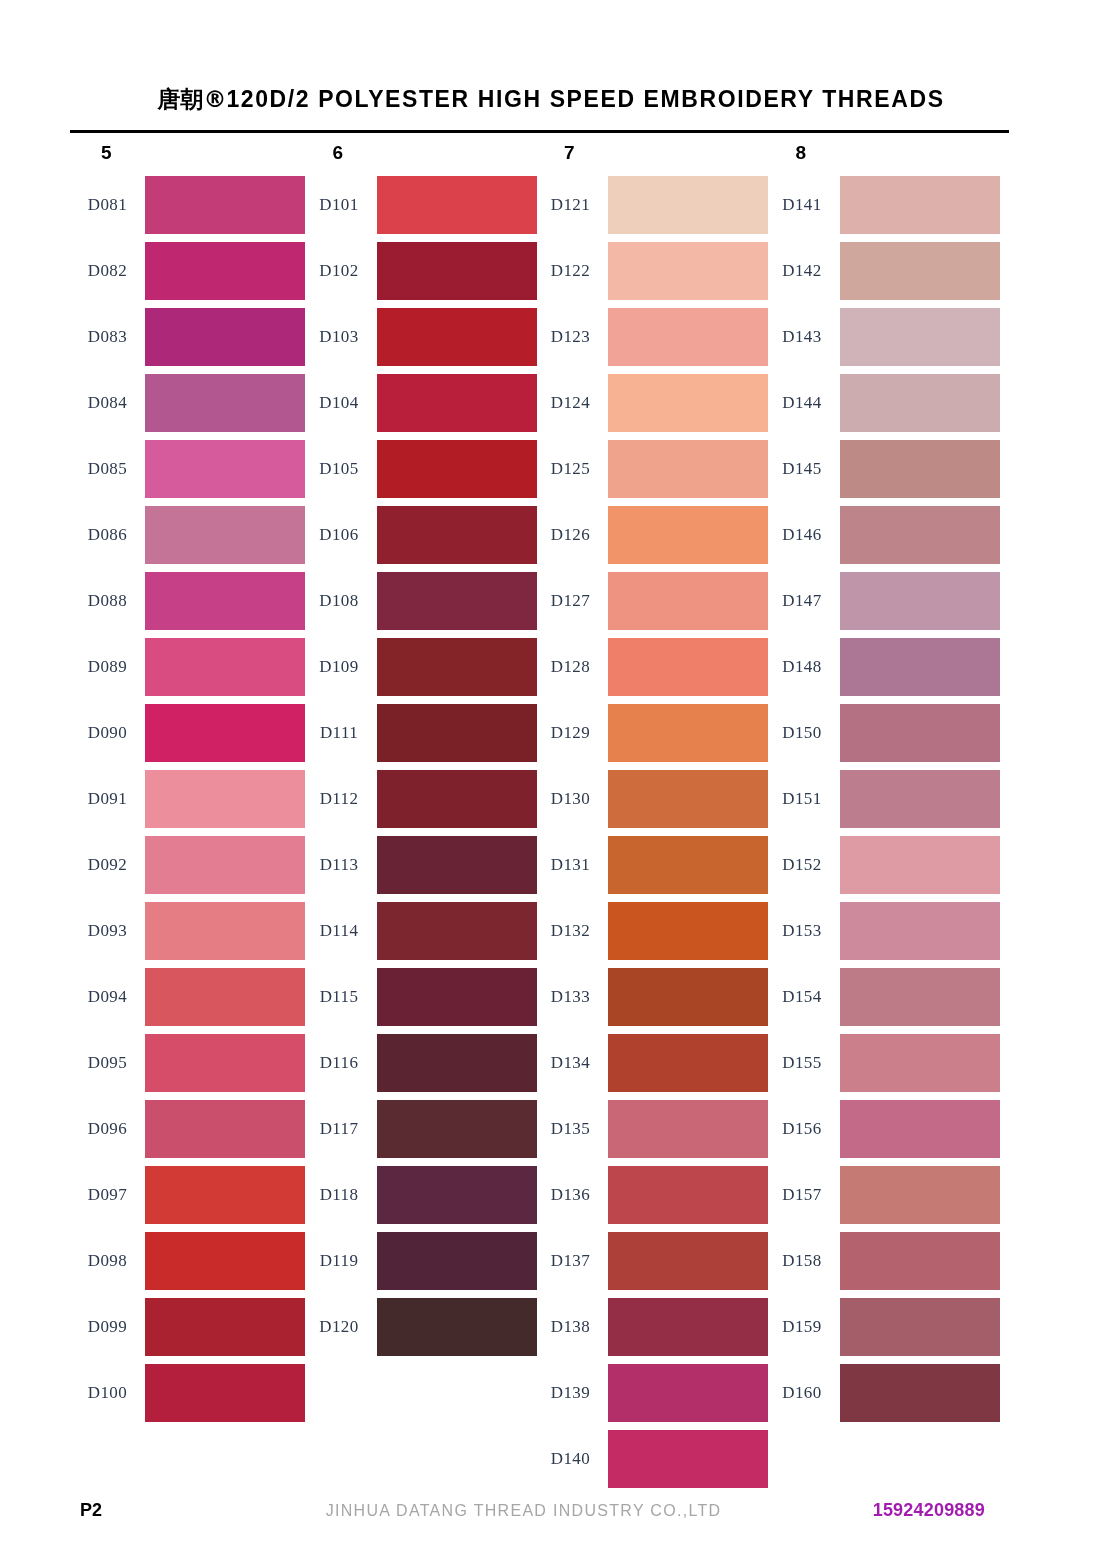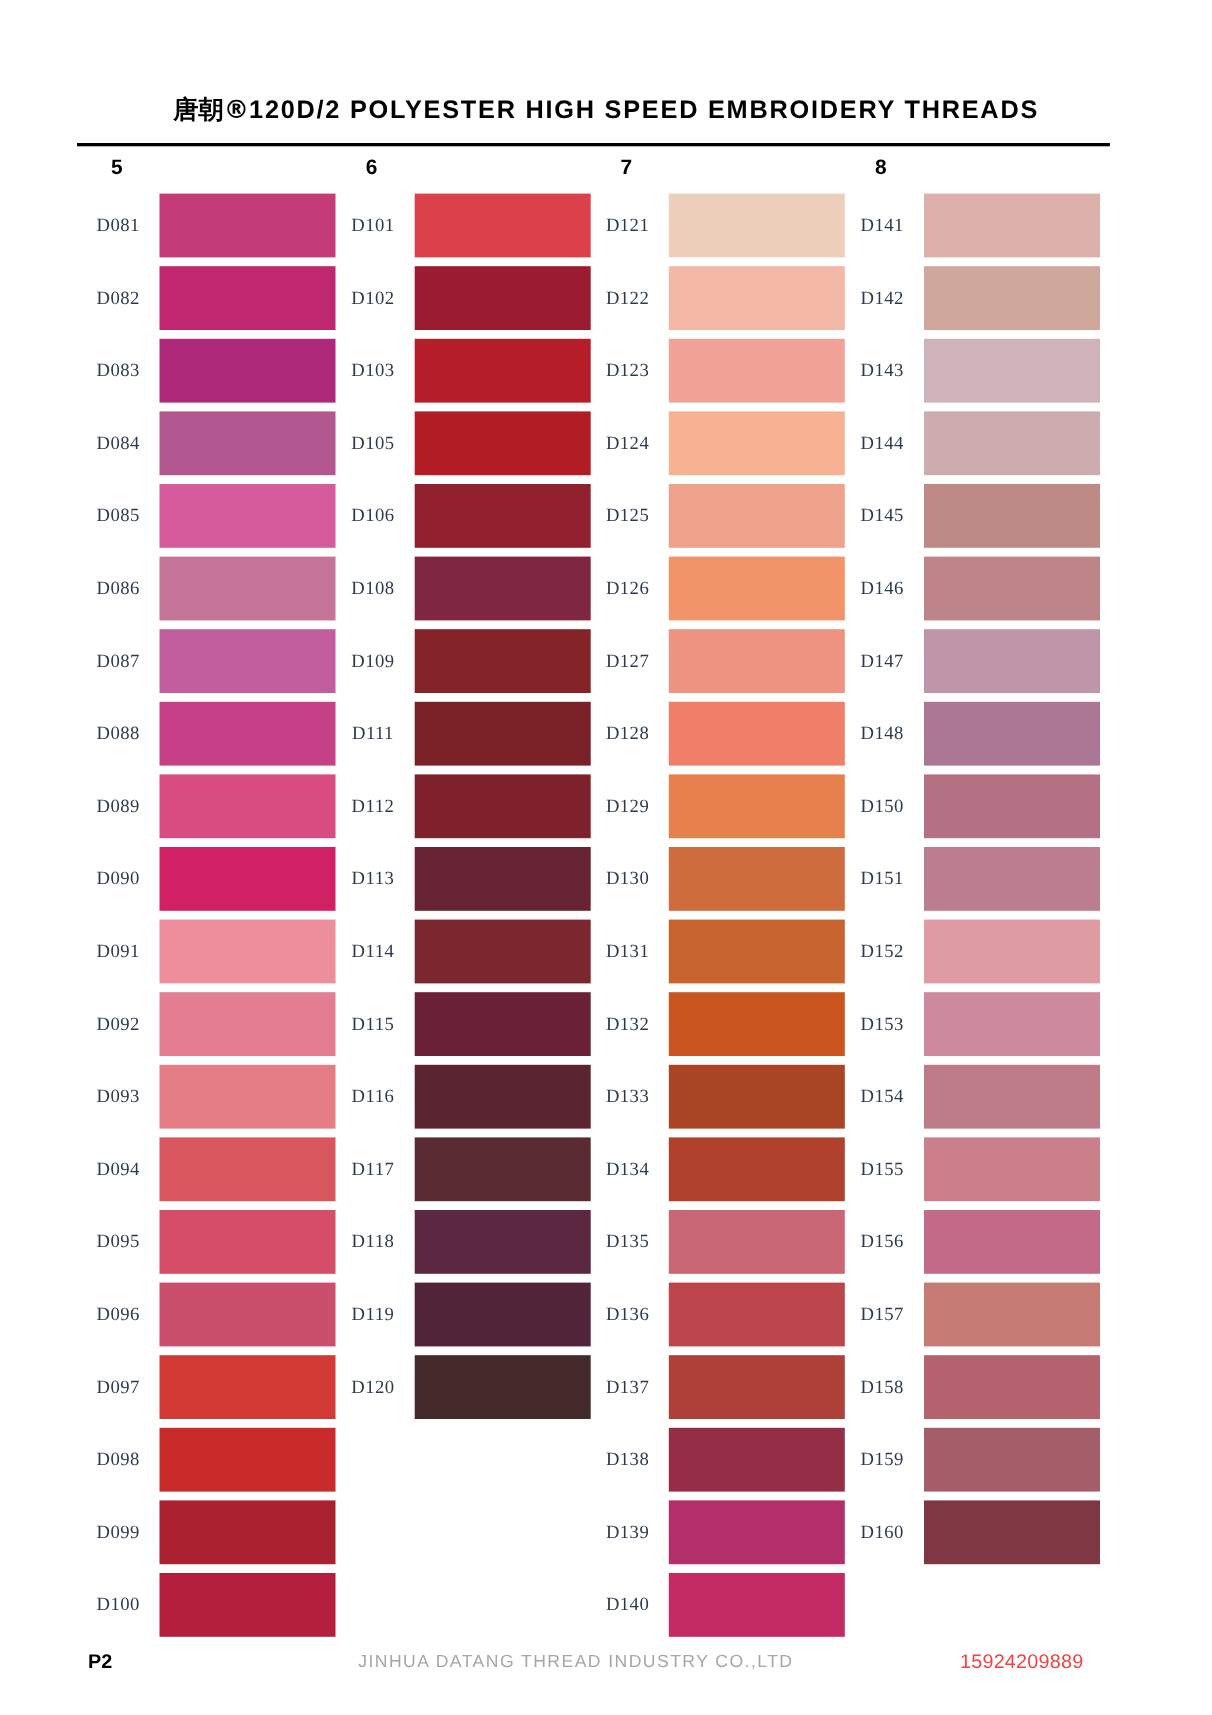--- a/index.html
+++ b/index.html
@@ -128,24 +128,24 @@
     font-family: "Liberation Sans", sans-serif;
     font-size: 16px;
     letter-spacing: 1.3px;
     color: #a6a6a6;
   }
   .footer-phone {
     position: absolute;
     right: 8px;
     top: 0;
     font-family: "Liberation Sans", sans-serif;
-    font-weight: normal;
+    font-weight: bold;
     font-size: 18px;
     letter-spacing: 0.2px;
-    color: #ef4444;
+    color: #a21caf;
   }
 </style>
 </head>
 <body>
 
 <div class="page">
 
   <div class="title">
     <span class="cjk">唐朝®</span><span>120D/2 POLYESTER HIGH SPEED EMBROIDERY THREADS</span>
   </div>
@@ -172,24 +172,20 @@
             <div class="row-label">D084</div>
             <div class="swatch" style="background-color: rgb(178, 87, 144);"></div>
           </div>
           <div class="row">
             <div class="row-label">D085</div>
             <div class="swatch" style="background-color: rgb(213, 91, 156);"></div>
           </div>
           <div class="row">
             <div class="row-label">D086</div>
             <div class="swatch" style="background-color: rgb(195, 116, 151);"></div>
-          </div>
-          <div class="row">
-            <div class="row-label">D087</div>
-            <div class="swatch" style="background-color: rgb(194, 94, 158);"></div>
           </div>
           <div class="row">
             <div class="row-label">D088</div>
             <div class="swatch" style="background-color: rgb(198, 64, 136);"></div>
           </div>
           <div class="row">
             <div class="row-label">D089</div>
             <div class="swatch" style="background-color: rgb(217, 76, 130);"></div>
           </div>
           <div class="row">
@@ -247,20 +243,24 @@
           </div>
           <div class="row">
             <div class="row-label">D102</div>
             <div class="swatch" style="background-color: rgb(155, 28, 49);"></div>
           </div>
           <div class="row">
             <div class="row-label">D103</div>
             <div class="swatch" style="background-color: rgb(181, 30, 41);"></div>
           </div>
           <div class="row">
+            <div class="row-label">D104</div>
+            <div class="swatch" style="background-color: rgb(185, 31, 58);"></div>
+          </div>
+          <div class="row">
             <div class="row-label">D105</div>
             <div class="swatch" style="background-color: rgb(177, 28, 37);"></div>
           </div>
           <div class="row">
             <div class="row-label">D106</div>
             <div class="swatch" style="background-color: rgb(145, 32, 47);"></div>
           </div>
           <div class="row">
             <div class="row-label">D108</div>
             <div class="swatch" style="background-color: rgb(127, 39, 64);"></div>

